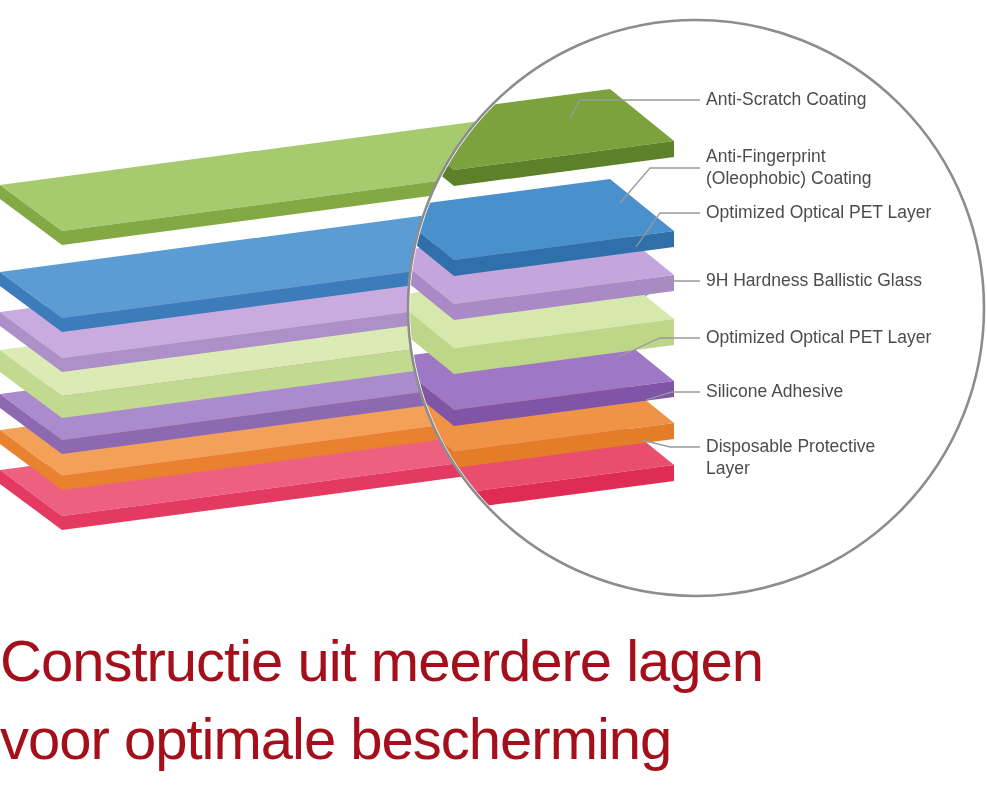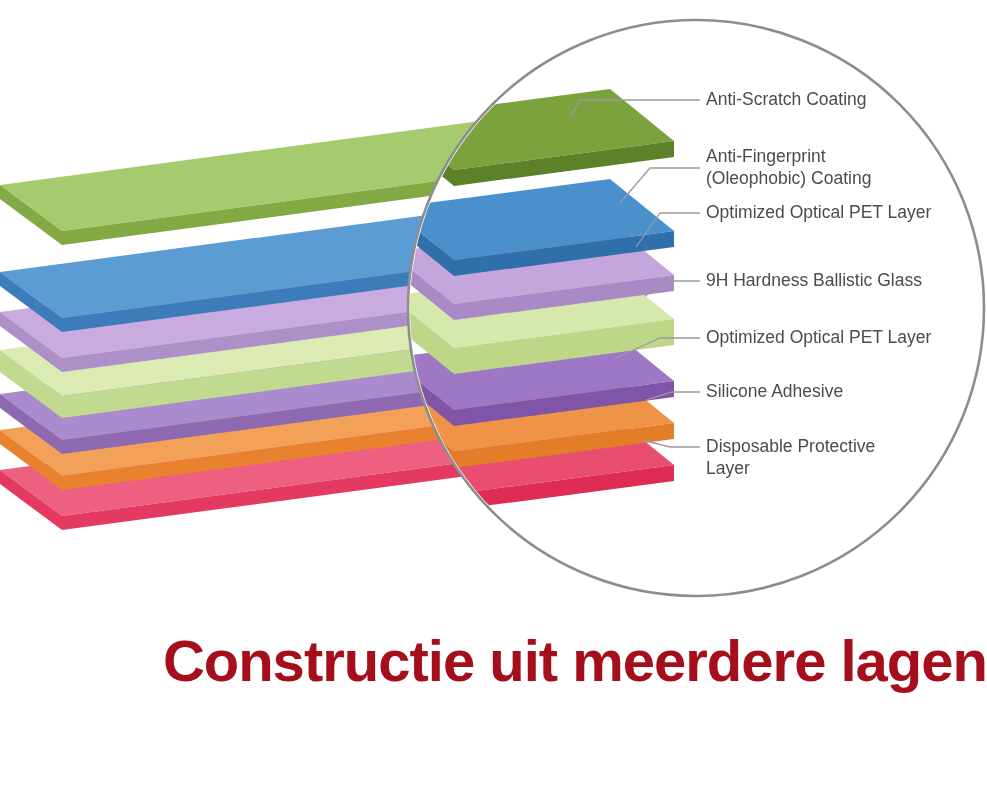--- a/index.html
+++ b/index.html
@@ -31,23 +31,23 @@
   }
   .magnifier {
     fill: #ffffff;
     stroke-width: 2.6;
   }
   .headline {
     position: absolute;
     left: 0;
     top: 622px;
     width: 987px;
-    text-align: right;
+    text-align: left;
     font-family: "Liberation Sans", sans-serif;
-    font-weight: 700;
+    font-weight: 400;
     font-size: 58px;
     line-height: 78px;
     letter-spacing: -1px;
     color: var(--headline-color, #a50f1b);
   }
 </style>
 </head>
 <body>
 
 <svg class="diagram-svg" width="987" height="785" viewBox="0 0 987 785">
@@ -153,13 +153,14 @@
     <text x="706" y="286">9H Hardness Ballistic Glass</text>
     <text x="706" y="343">Optimized Optical PET Layer</text>
     <text x="706" y="397">Silicone Adhesive</text>
     <text x="706" y="452">Disposable Protective</text>
     <text x="706" y="474">Layer</text>
   </g>
 </svg>
 
 <div class="headline">
   <div>Constructie uit meerdere lagen</div>
+  <div>voor optimale bescherming</div>
 </div>
 
 </body></html>

